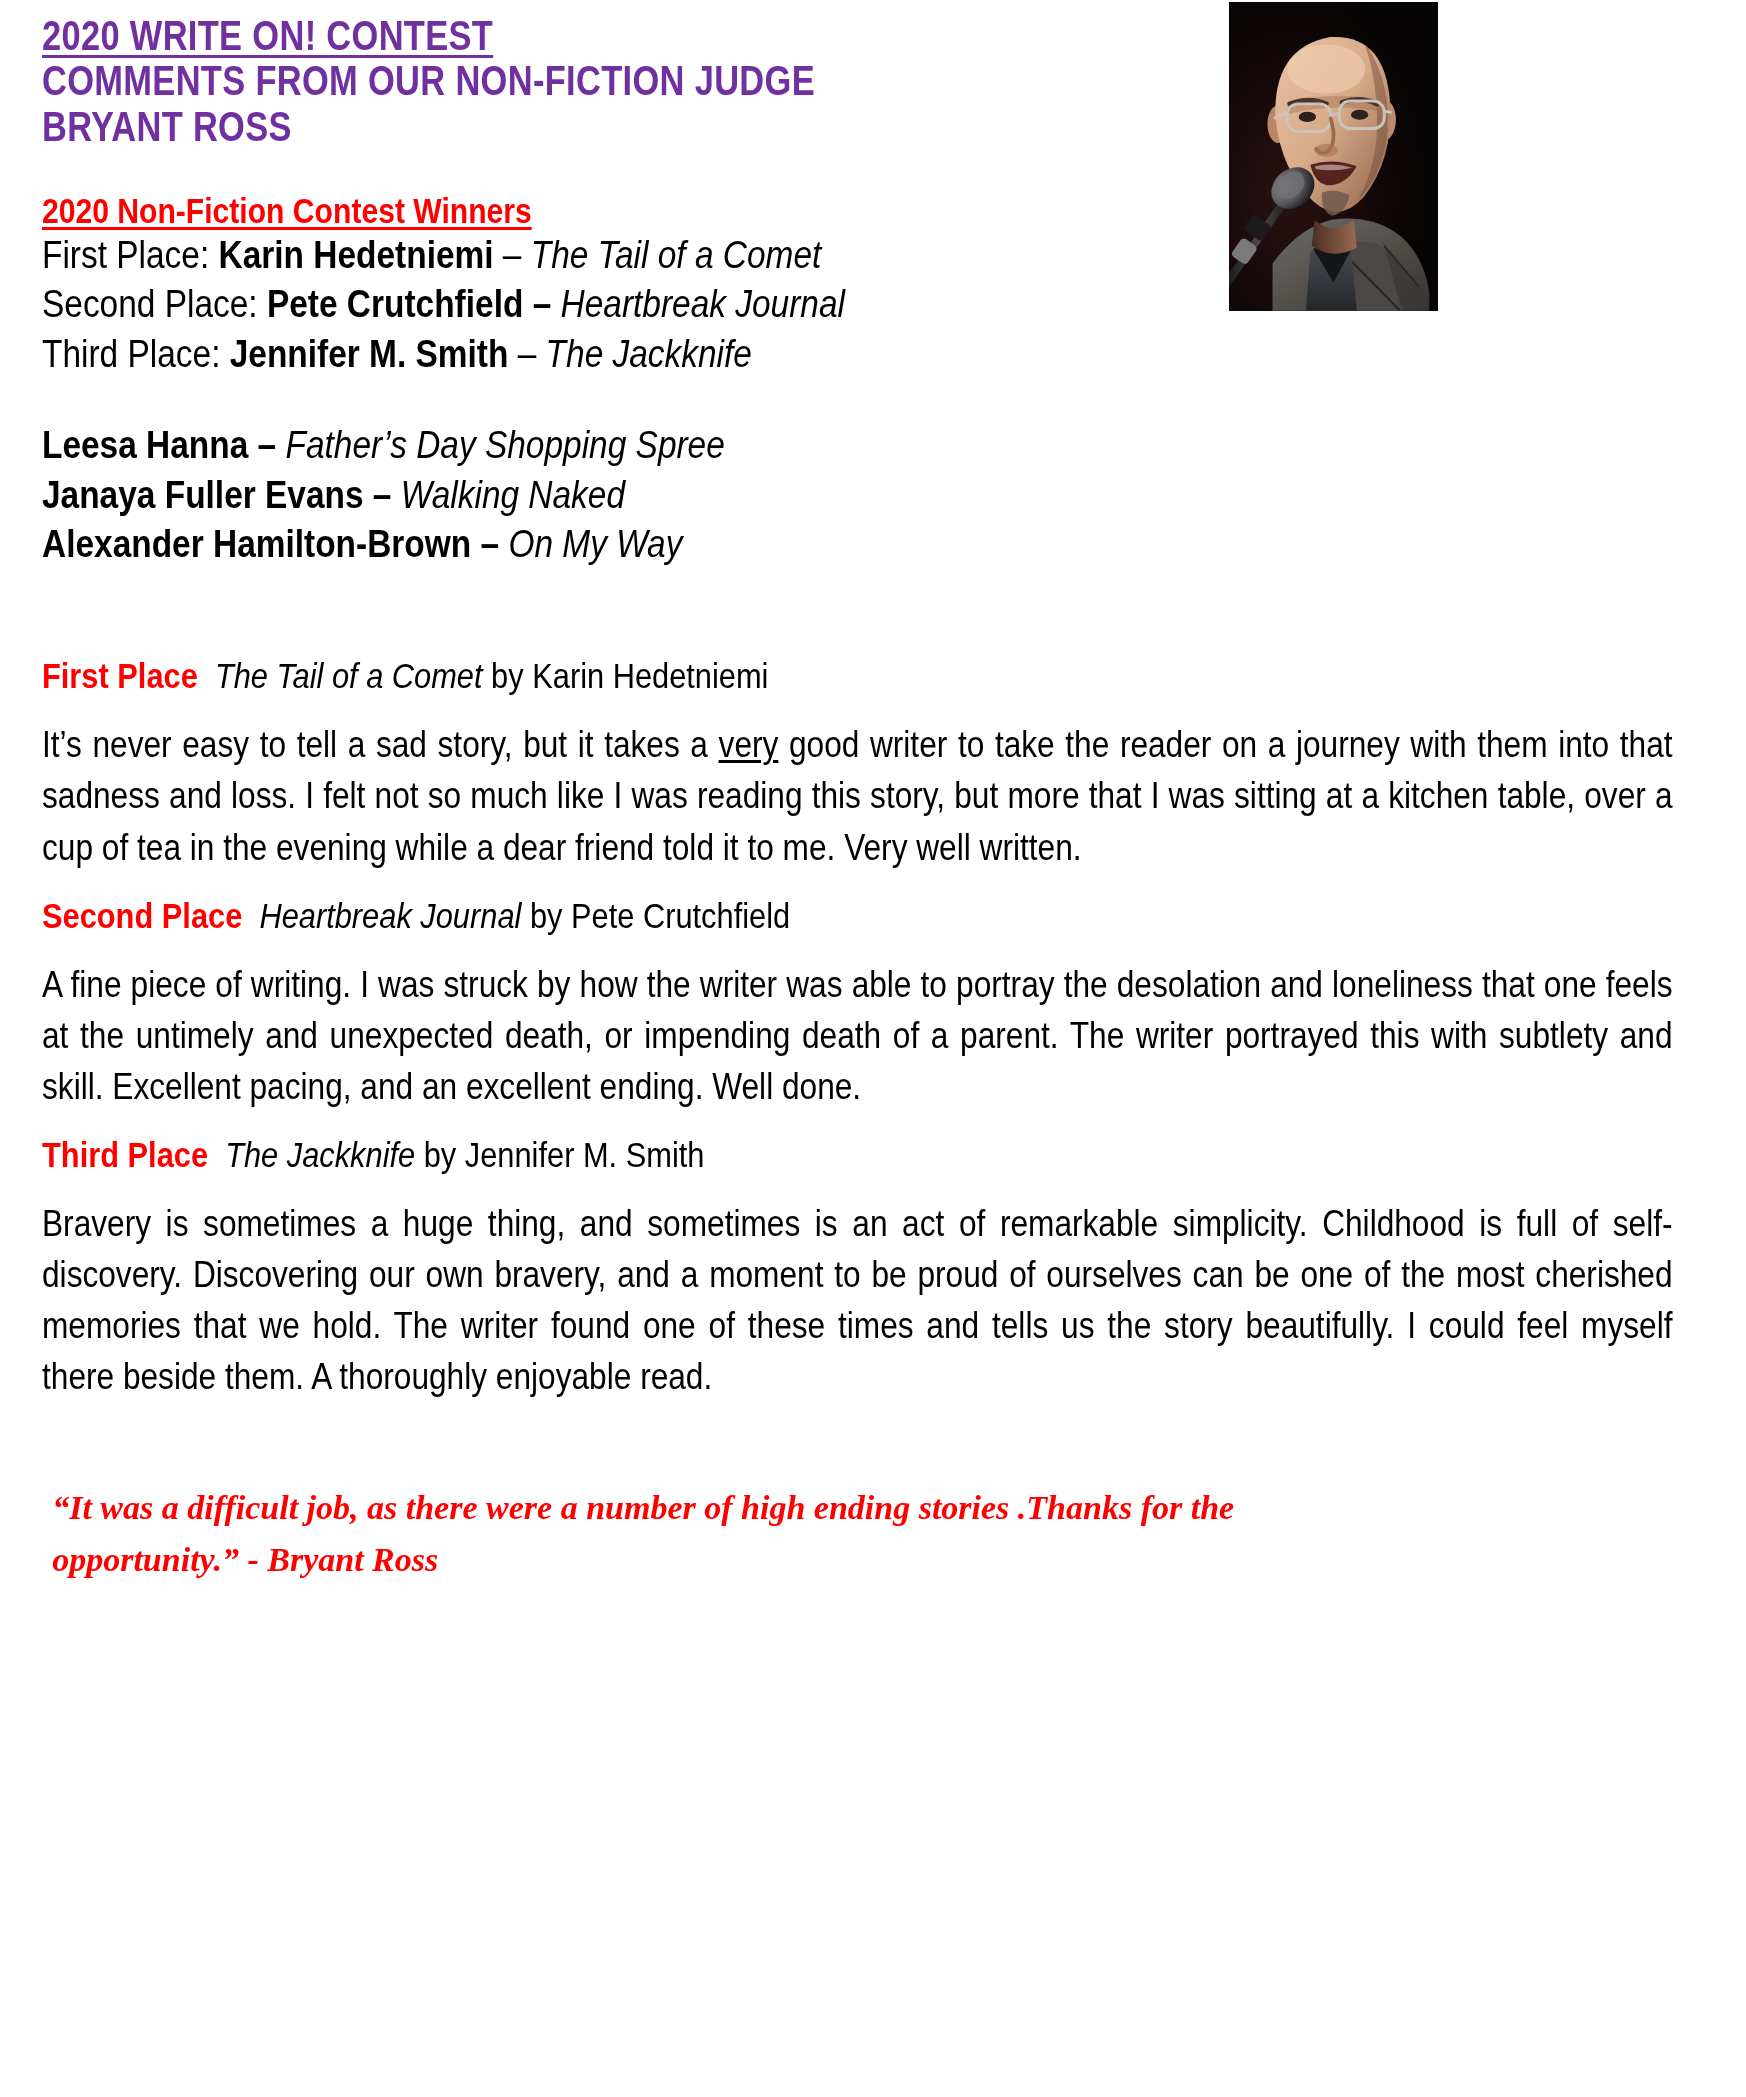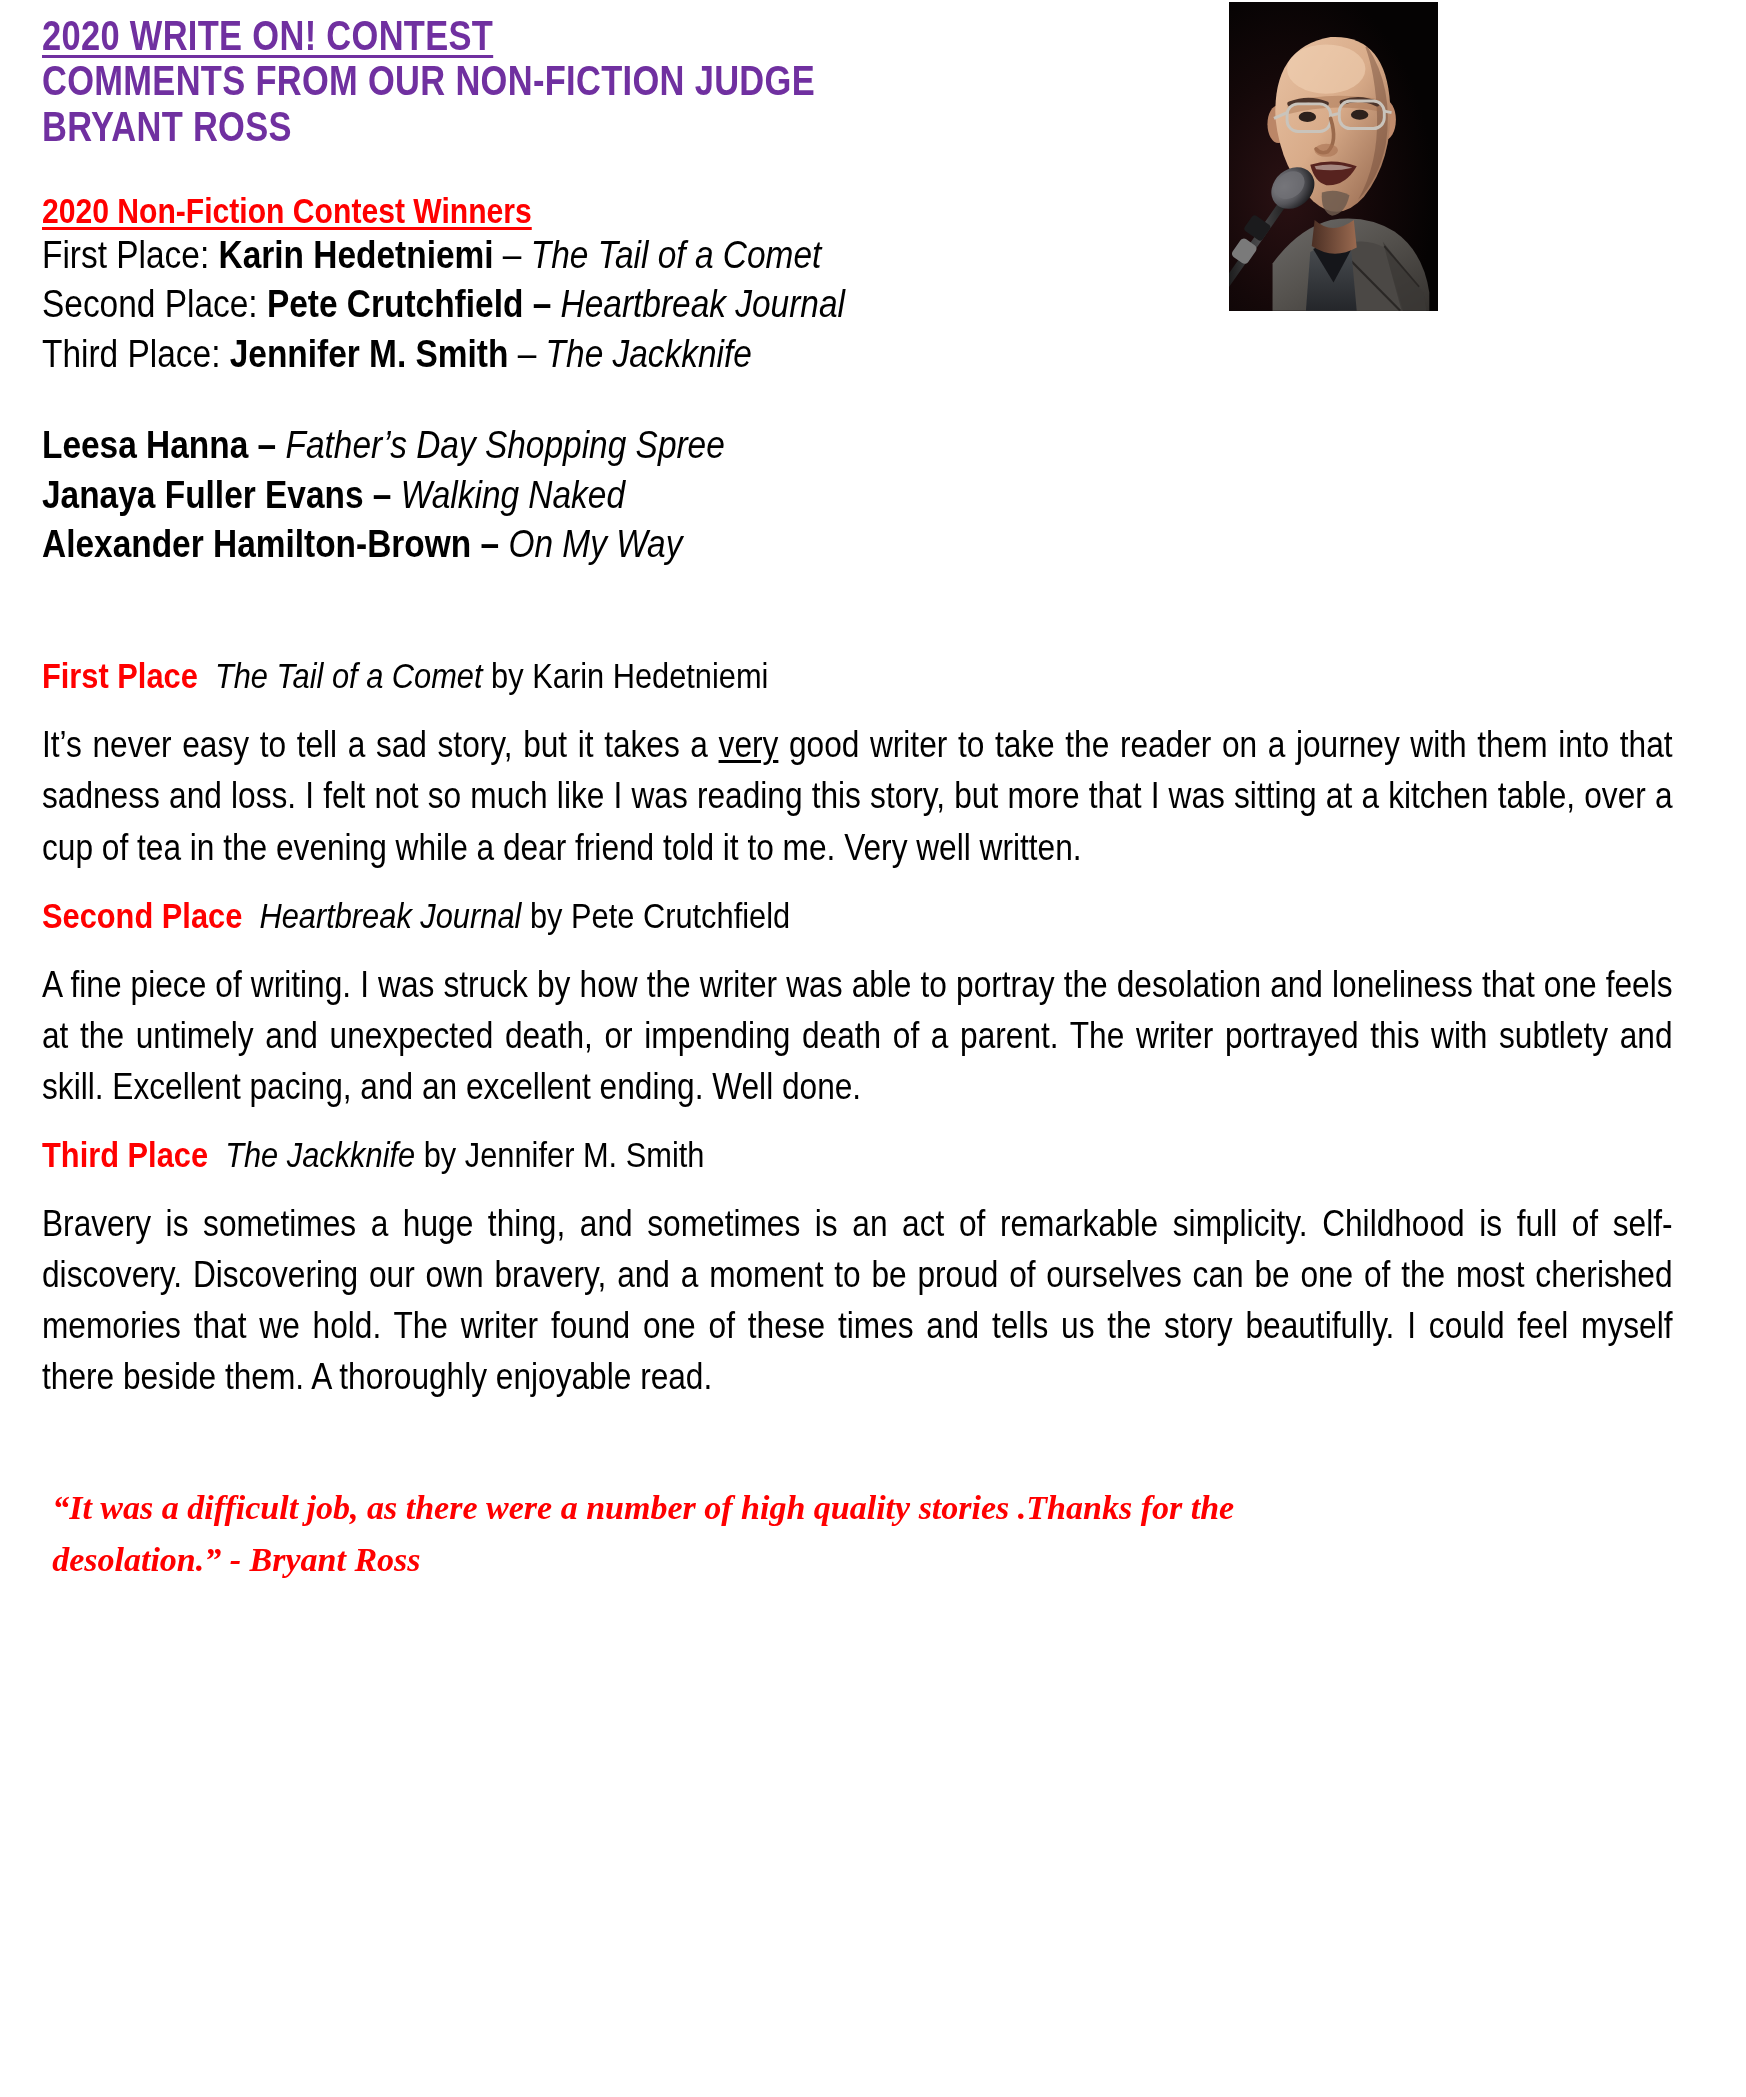--- a/index.html
+++ b/index.html
@@ -287,18 +287,18 @@
 
   <div>
     <div class="award-heading"><span class="place">Third Place</span>&nbsp;&nbsp;<span class="work">The Jackknife</span><span> by Jennifer M. Smith</span></div>
     <div class="spacer-sm"></div>
     <p class="body-para">Bravery is sometimes a huge thing, and sometimes is an act of remarkable simplicity.  Childhood is full of self-discovery. Discovering our own bravery, and a moment to be proud of ourselves can be one of the most cherished memories that we hold. The writer found one of these times and tells us the story beautifully. I could feel myself there beside them.  A thoroughly enjoyable read.</p>
   </div>
 
   <div style="height:80px"></div>
 
   <div class="closing-quote">
-    <span>“It was a difficult job, as there were a number of high quality stories .Thanks for the</span>
-    <span class="last-line">desolation.” - Bryant Ross</span>
+    <span>“It was a difficult job, as there were a number of high ending stories .Thanks for the</span>
+    <span class="last-line">opportunity.” - Bryant Ross</span>
   </div>
 
 </div>
 
 
 </body></html>

